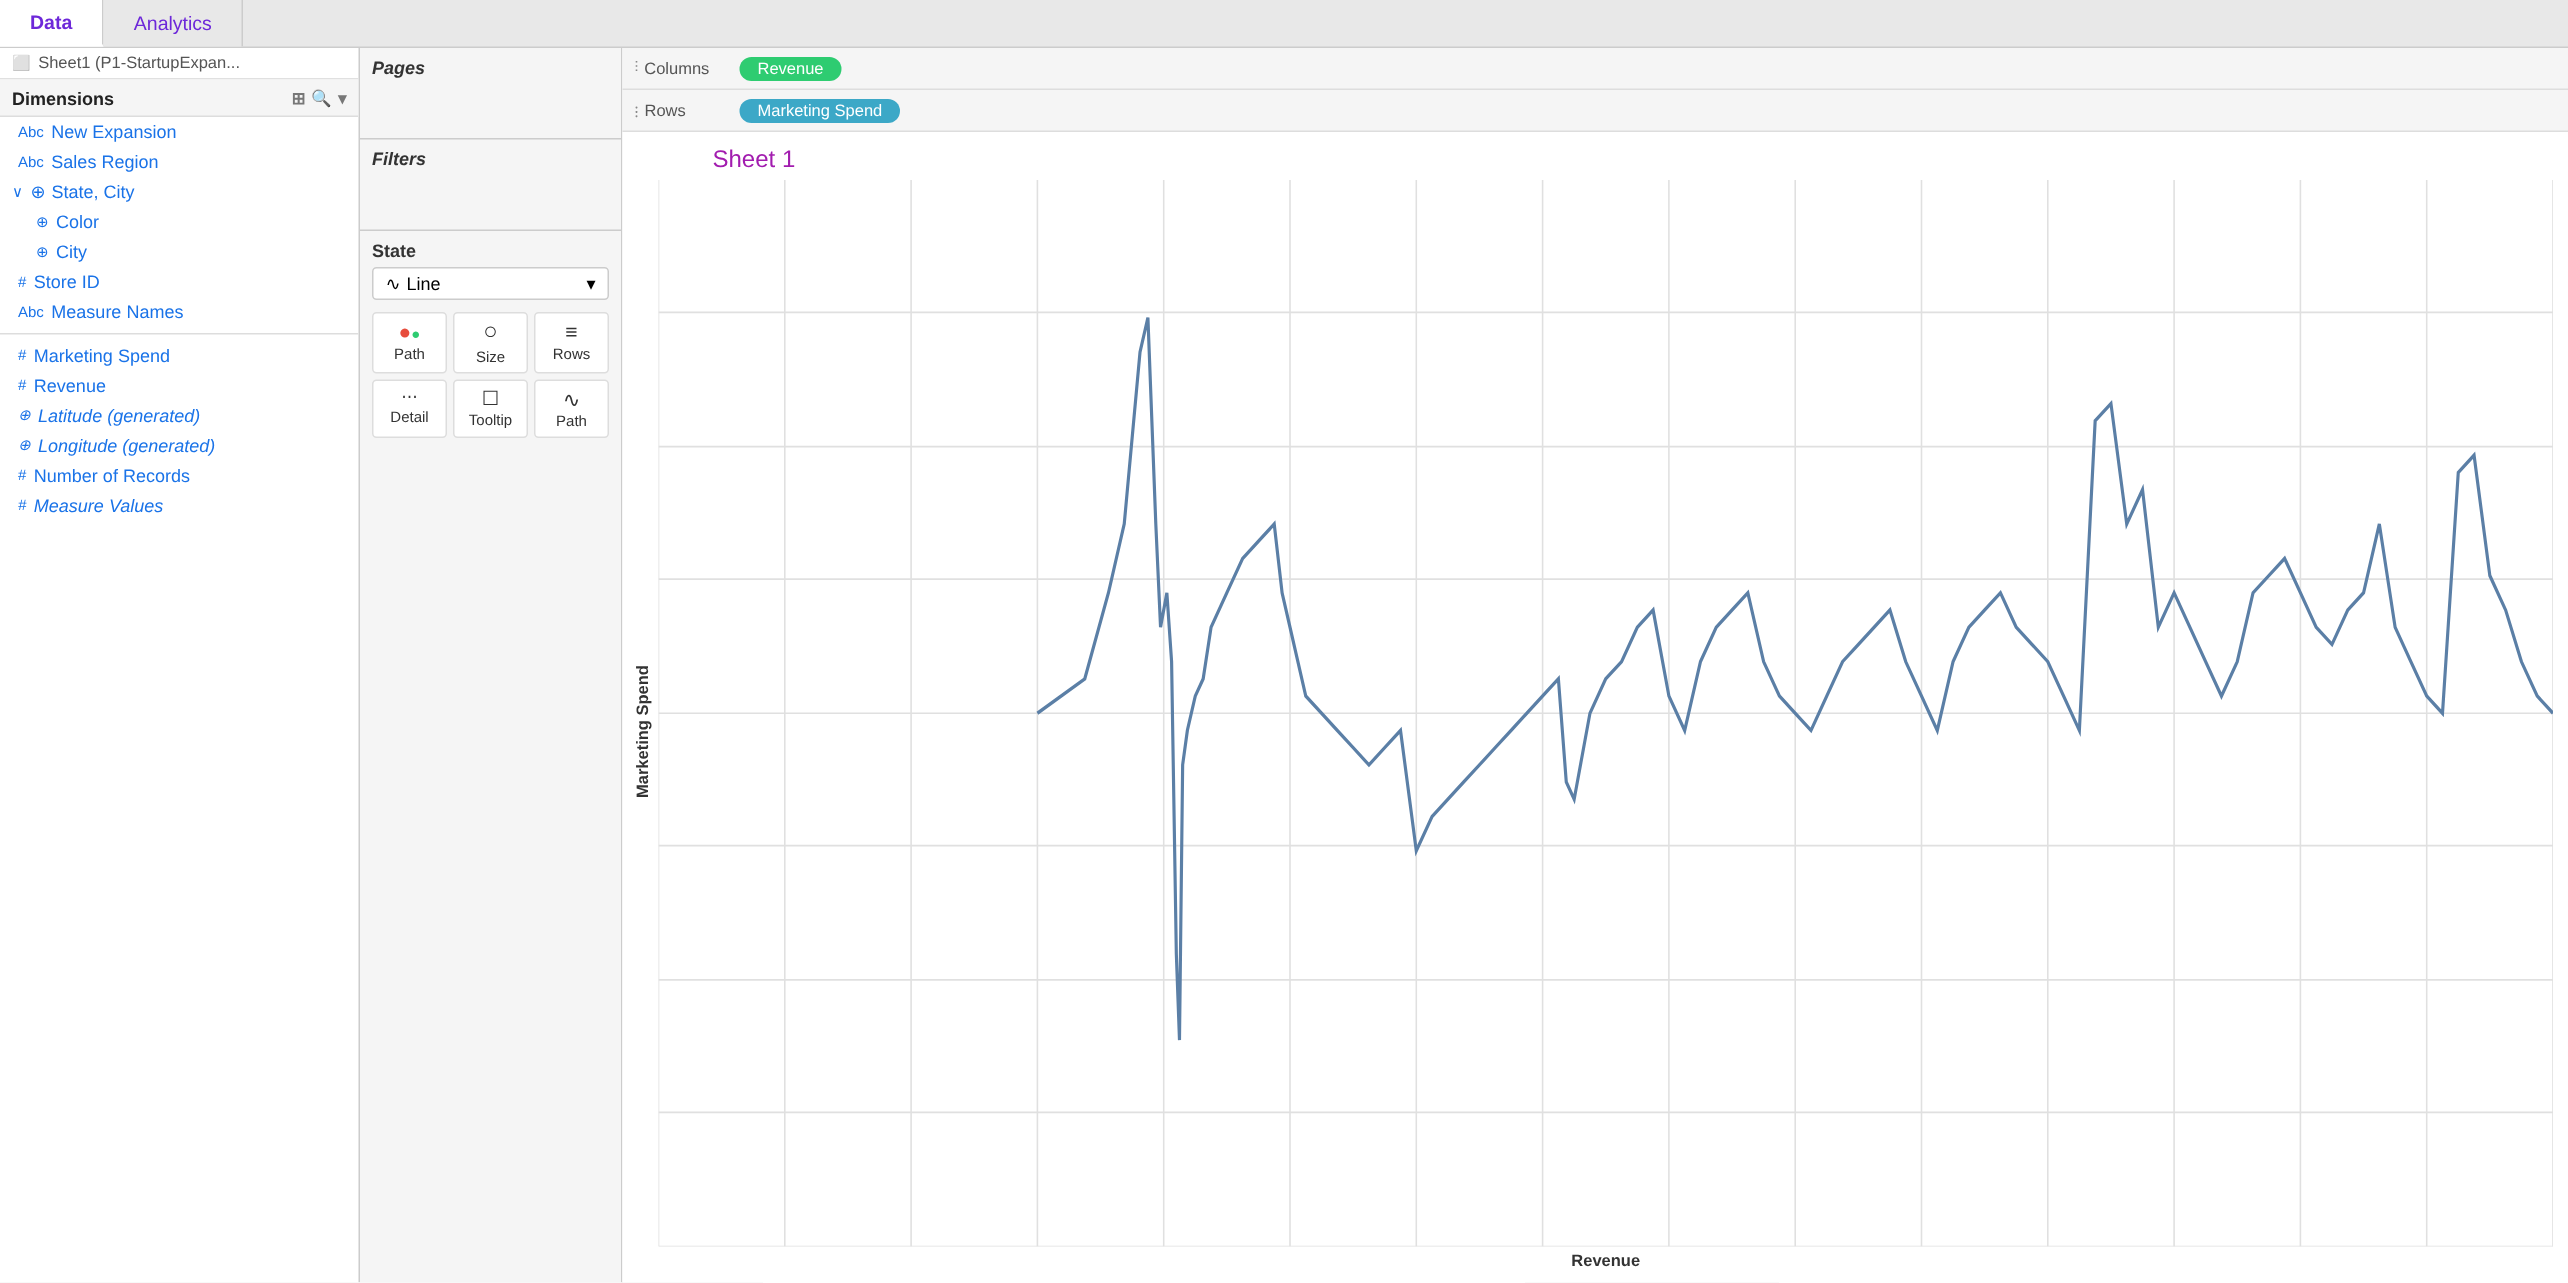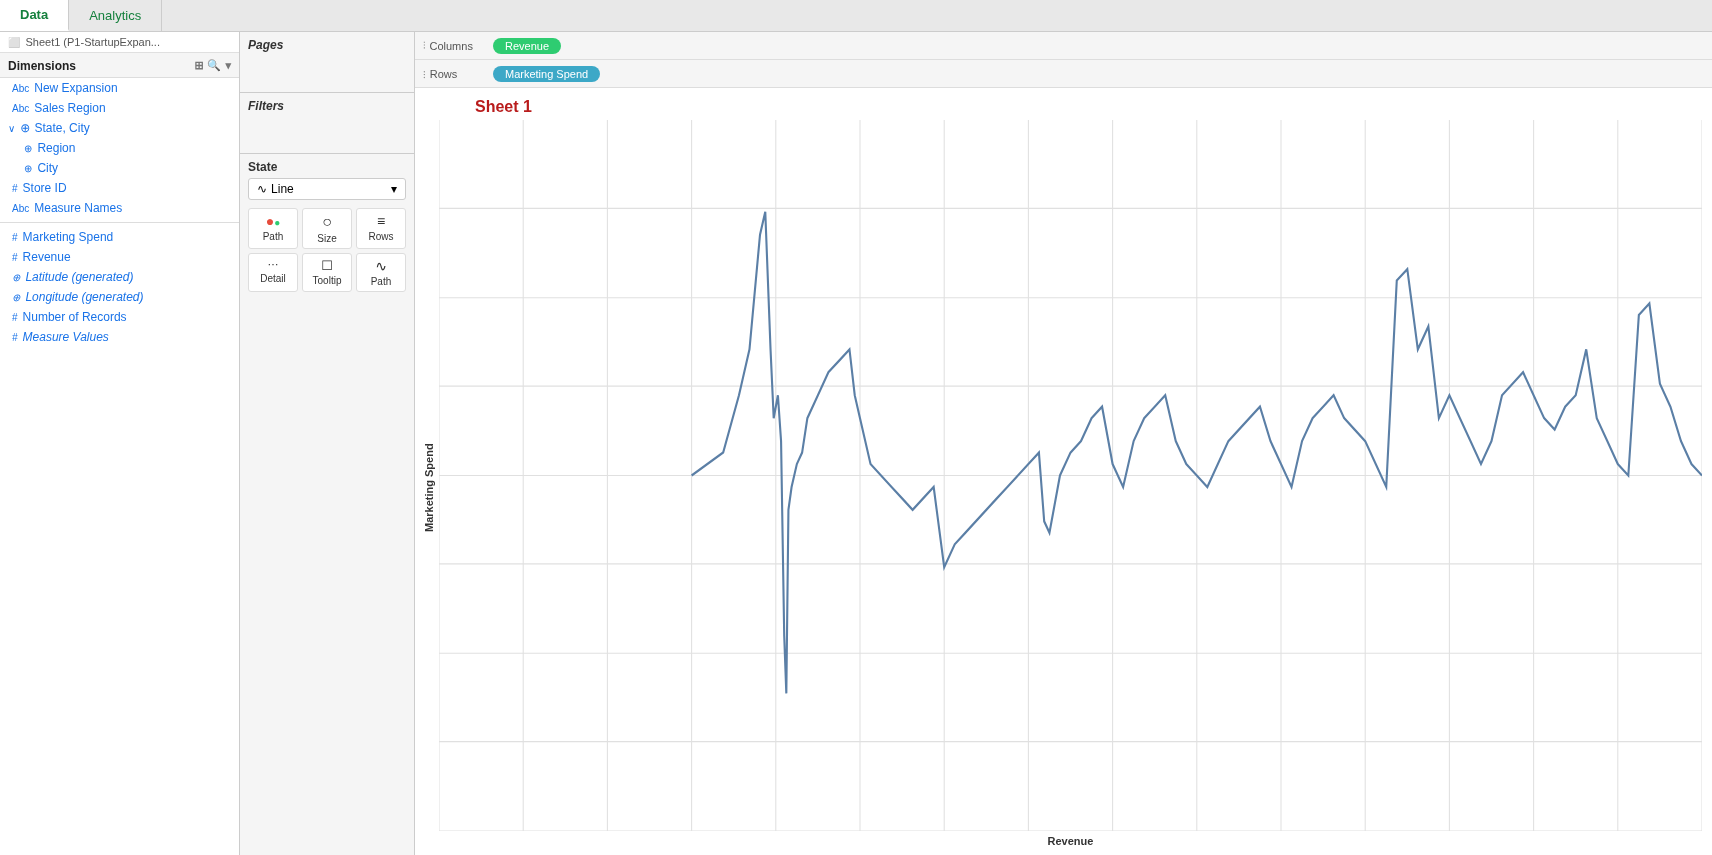--- a/index.html
+++ b/index.html
@@ -14,21 +14,21 @@
       align-items: stretch;
     }
     .tab {
       padding: 0 20px;
       display: flex;
       align-items: center;
       cursor: pointer;
       font-size: 13px;
       border-right: 1px solid #ccc;
       background: #e8e8e8;
-      color: #15803d;
+      color: #6d28d9;
     }
     .tab.active {
       background: #fff;
       font-weight: bold;
       border-bottom: 2px solid #fff;
     }
 
     
     .main-layout {
       display: flex;
@@ -140,22 +140,22 @@
     .chart-area {
       flex: 1;
       padding: 10px 10px 0 0;
       position: relative;
       background: #fff;
       display: flex;
       flex-direction: column;
     }
     .chart-title {
       font-size: 16px;
-      font-weight: bold;
-      color: #b91c1c;
+      font-weight: normal;
+      color: #a21caf;
       padding-left: 60px;
       padding-bottom: 4px;
     }
     .chart-container {
       flex: 1;
       position: relative;
       display: flex;
     }
     .y-axis-label {
       writing-mode: vertical-rl;
@@ -281,21 +281,21 @@
       <span class="icon">Abc</span>
       <span>Sales Region</span>
     </div>
     <div class="dim-item geo" style="padding-left:8px;">
       <span class="icon">∨</span>
       <span style="margin-right:4px;">⊕</span>
       <span>State, City</span>
     </div>
     <div class="dim-item geo sub">
       <span class="icon">⊕</span>
-      <span>Region</span>
+      <span>Color</span>
     </div>
     <div class="dim-item geo sub">
       <span class="icon">⊕</span>
       <span>City</span>
     </div>
     <div class="dim-item hash">
       <span class="icon">#</span>
       <span>Store ID</span>
     </div>
     <div class="dim-item abc">

